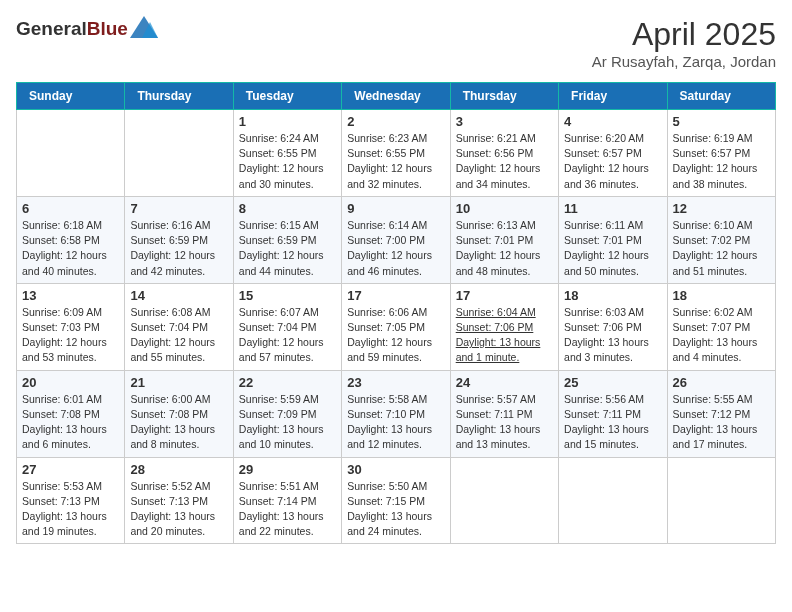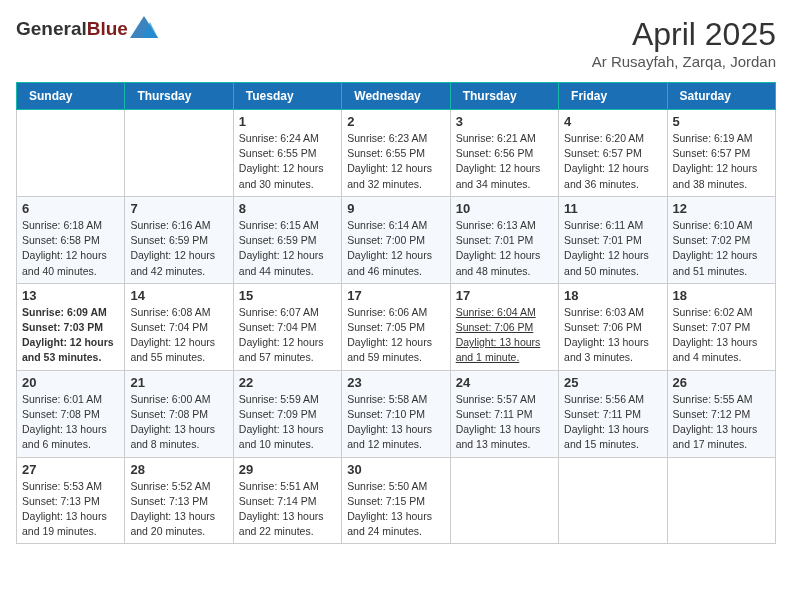--- a/index.html
+++ b/index.html
@@ -198,21 +198,21 @@
         <td>
           <span class="day-num">12</span>
           <div class="day-info" style="white-space: pre-line;">Sunrise: 6:10 AM
 Sunset: 7:02 PM
 Daylight: 12 hours and 51 minutes.</div>
         </td>
       </tr>
       <tr>
         <td>
           <span class="day-num">13</span>
-          <div class="day-info" style="white-space: pre-line; font-weight: bold;">Sunrise: 6:09 AM
+          <div class="day-info" style="white-space: pre-line;">Sunrise: 6:09 AM
 Sunset: 7:03 PM
 Daylight: 12 hours and 53 minutes.</div>
         </td>
         <td>
           <span class="day-num">14</span>
           <div class="day-info" style="white-space: pre-line;">Sunrise: 6:08 AM
 Sunset: 7:04 PM
 Daylight: 12 hours and 55 minutes.</div>
         </td>
         <td>

